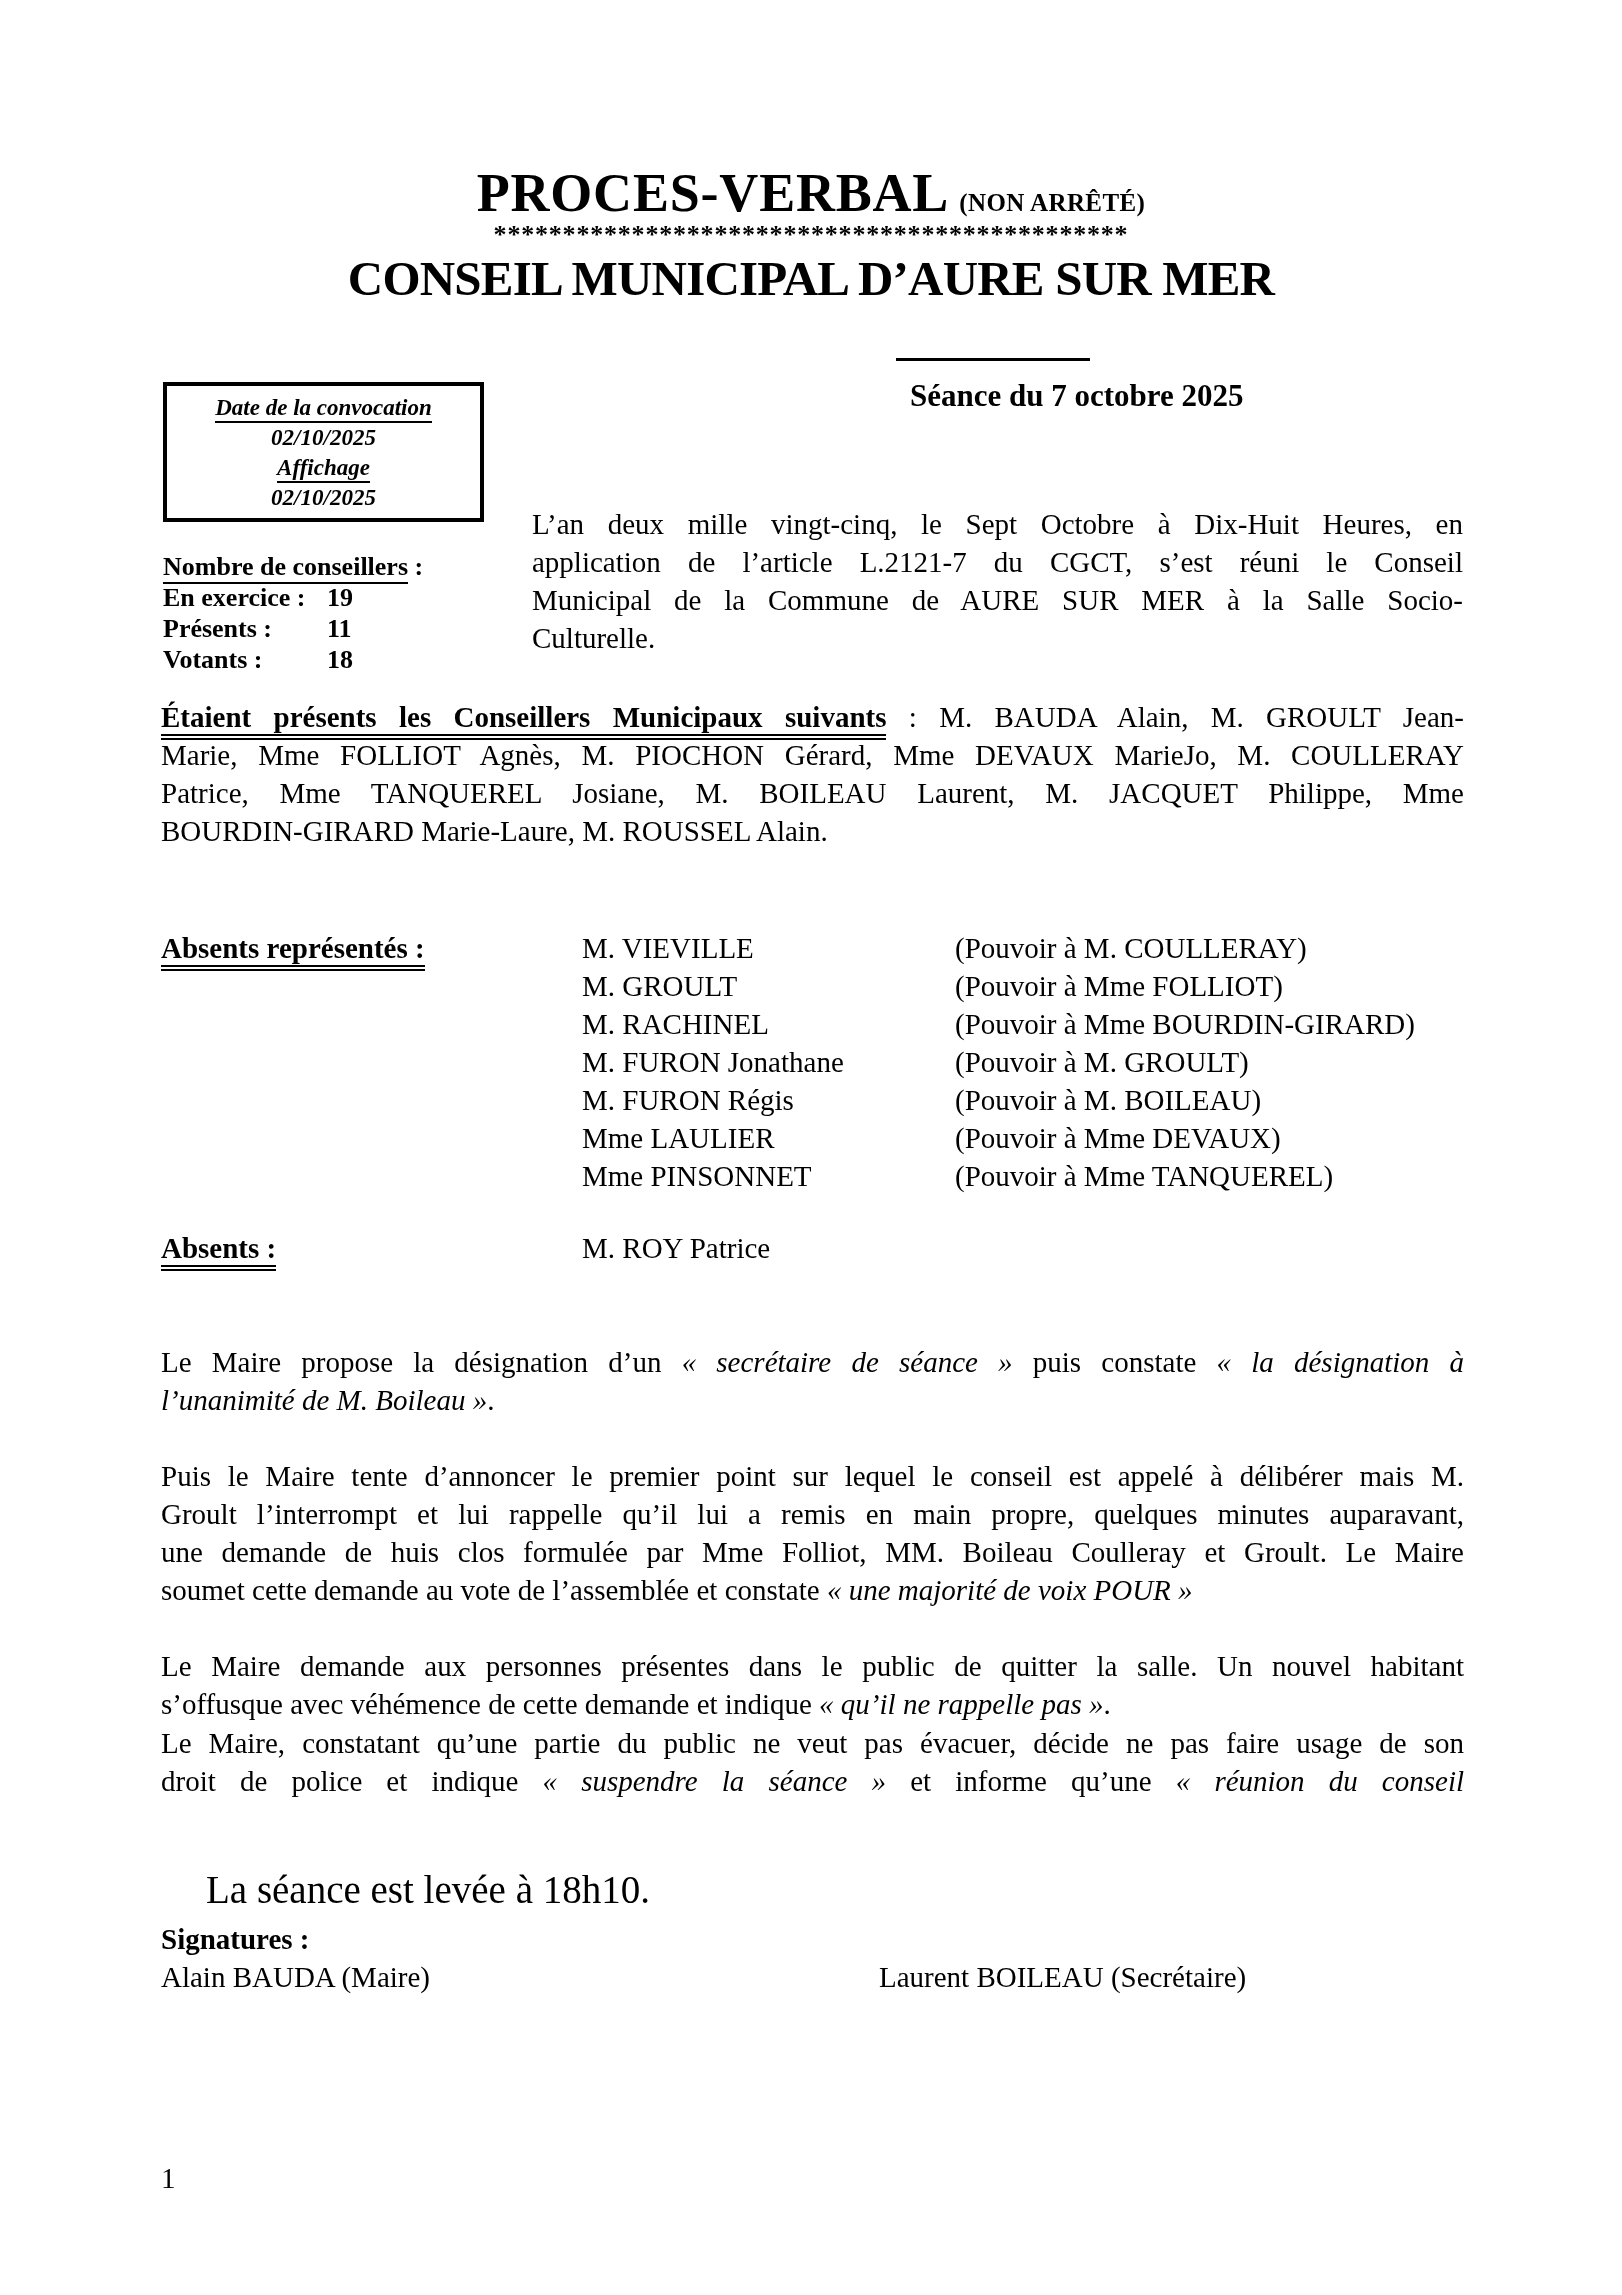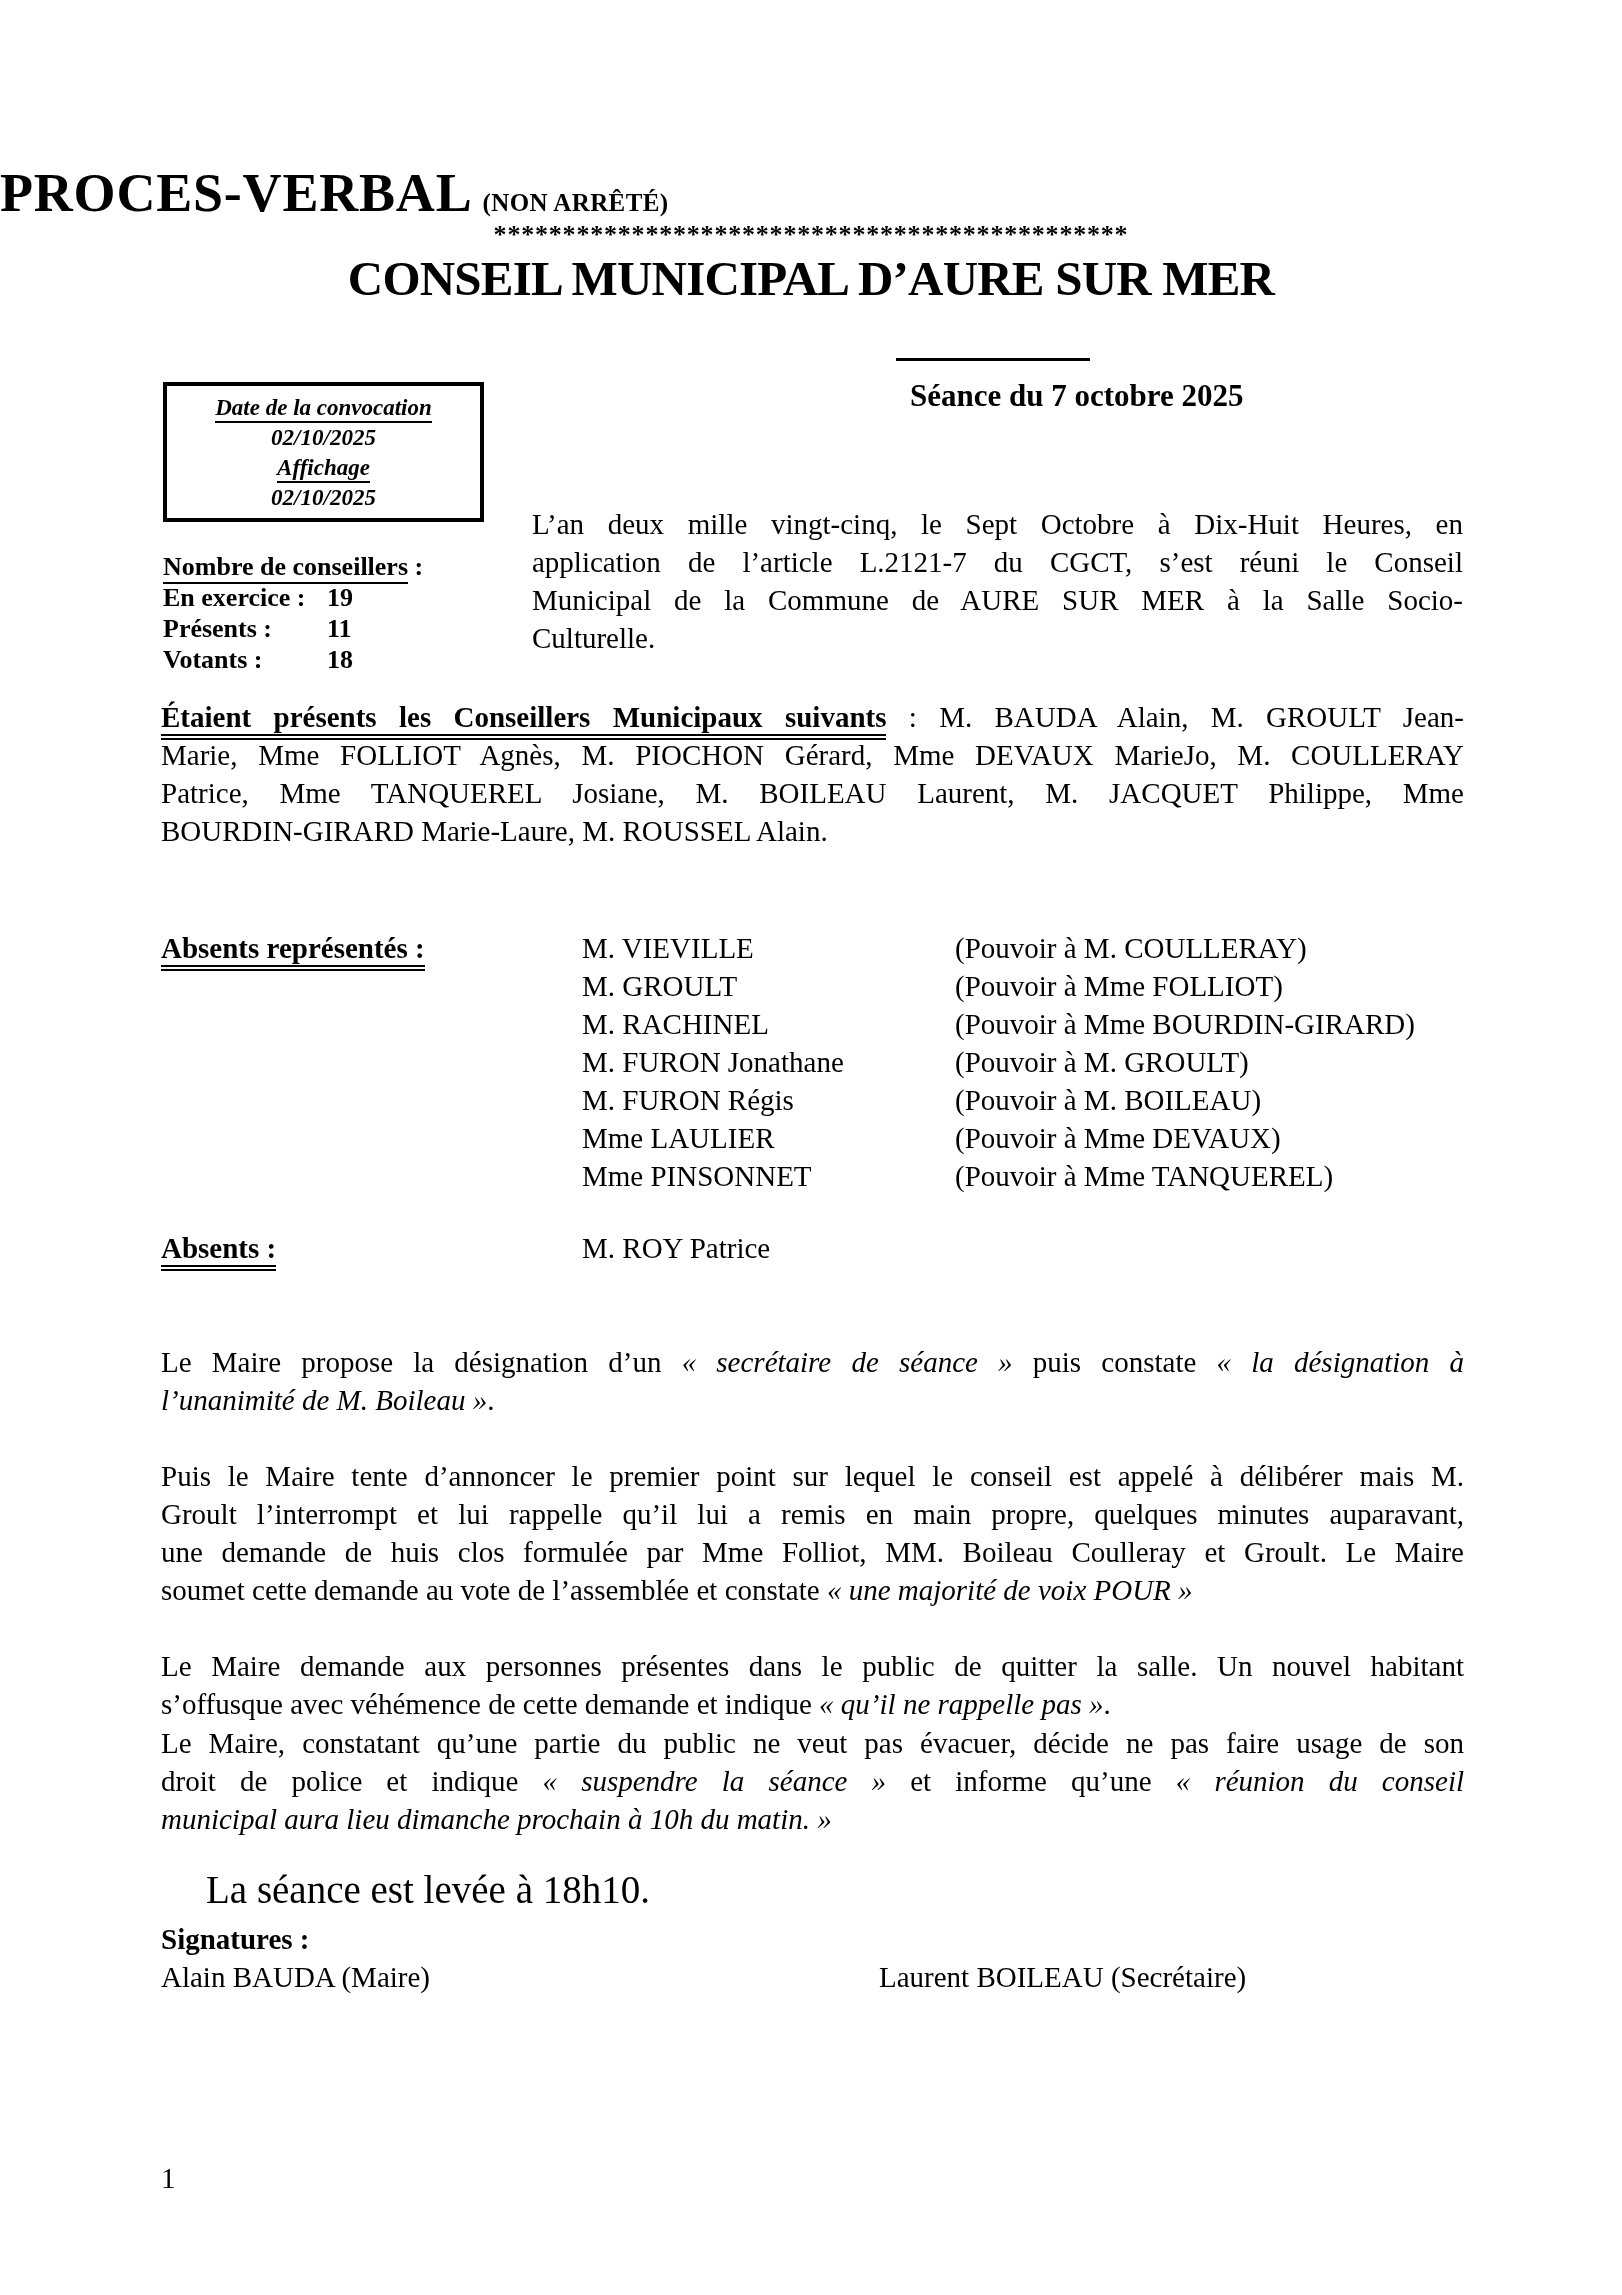--- a/index.html
+++ b/index.html
@@ -8,21 +8,21 @@
     width:1622px; height:2295px;
     margin:0 auto;
     background:#ffffff;
     color:#000000;
     font-family:"Liberation Serif","DejaVu Serif",serif;
     overflow:hidden;
   }
   .abs { position:absolute; }
 
   
-  .title-line   { left:0; top:166px; width:1622px; font-weight:bold; line-height:54px; }
+  .title-line   { left:0; top:166px; width:1622px; text-align:center; font-weight:bold; line-height:54px; }
   .title-main   { font-size:54px; letter-spacing:0.8px; }
   .title-note   { font-size:25px; letter-spacing:0.4px; }
   .stars-line   { left:0; top:220px; width:1622px; text-align:center; font-weight:bold; font-size:26px; line-height:29px; letter-spacing:0.8px; }
   .subtitle-line{ left:0; top:253px; width:1622px; text-align:center; font-weight:bold; font-size:49px; line-height:52px; letter-spacing:-0.8px; }
   .title-rule   { left:896px; top:358px; width:194px; height:0; border-top:3.4px solid #000; }
 
   
   .conv-box {
     left:163px; top:382px; width:321px; height:140px;
     border:4.2px solid #000; box-sizing:border-box;
@@ -166,21 +166,20 @@
   </div>
 
   <div class="abs para bodypar" style="top:1647px">
     <div class="jline">Le Maire demande aux personnes présentes dans le public de quitter la salle. Un nouvel habitant</div>
     <div class="lline"><span>s’offusque avec véhémence de cette demande et indique </span><span class="it">« qu’il ne rappelle pas »</span><span>.</span></div>
   </div>
 
   <div class="abs para bodypar" style="top:1724px">
     <div class="jline">Le Maire, constatant qu’une partie du public ne veut pas évacuer, décide ne pas faire usage de son</div>
     <div class="jline"><span>droit de police et indique </span><span class="it">« suspendre la séance »</span><span> et informe qu’une </span><span class="it">« réunion du conseil</span></div>
-    <div class="lline it">municipal aura lieu dimanche prochain à 10h du matin. »</div>
   </div>
 
   <div class="abs closing">La séance est levée à 18h10.</div>
 
   <div class="abs sig-head">Signatures :</div>
   <div class="abs sig-row">
     <span class="sig-maire">Alain BAUDA (Maire)</span>
     <span class="sig-secretaire">Laurent BOILEAU (Secrétaire)</span>
   </div>
 

